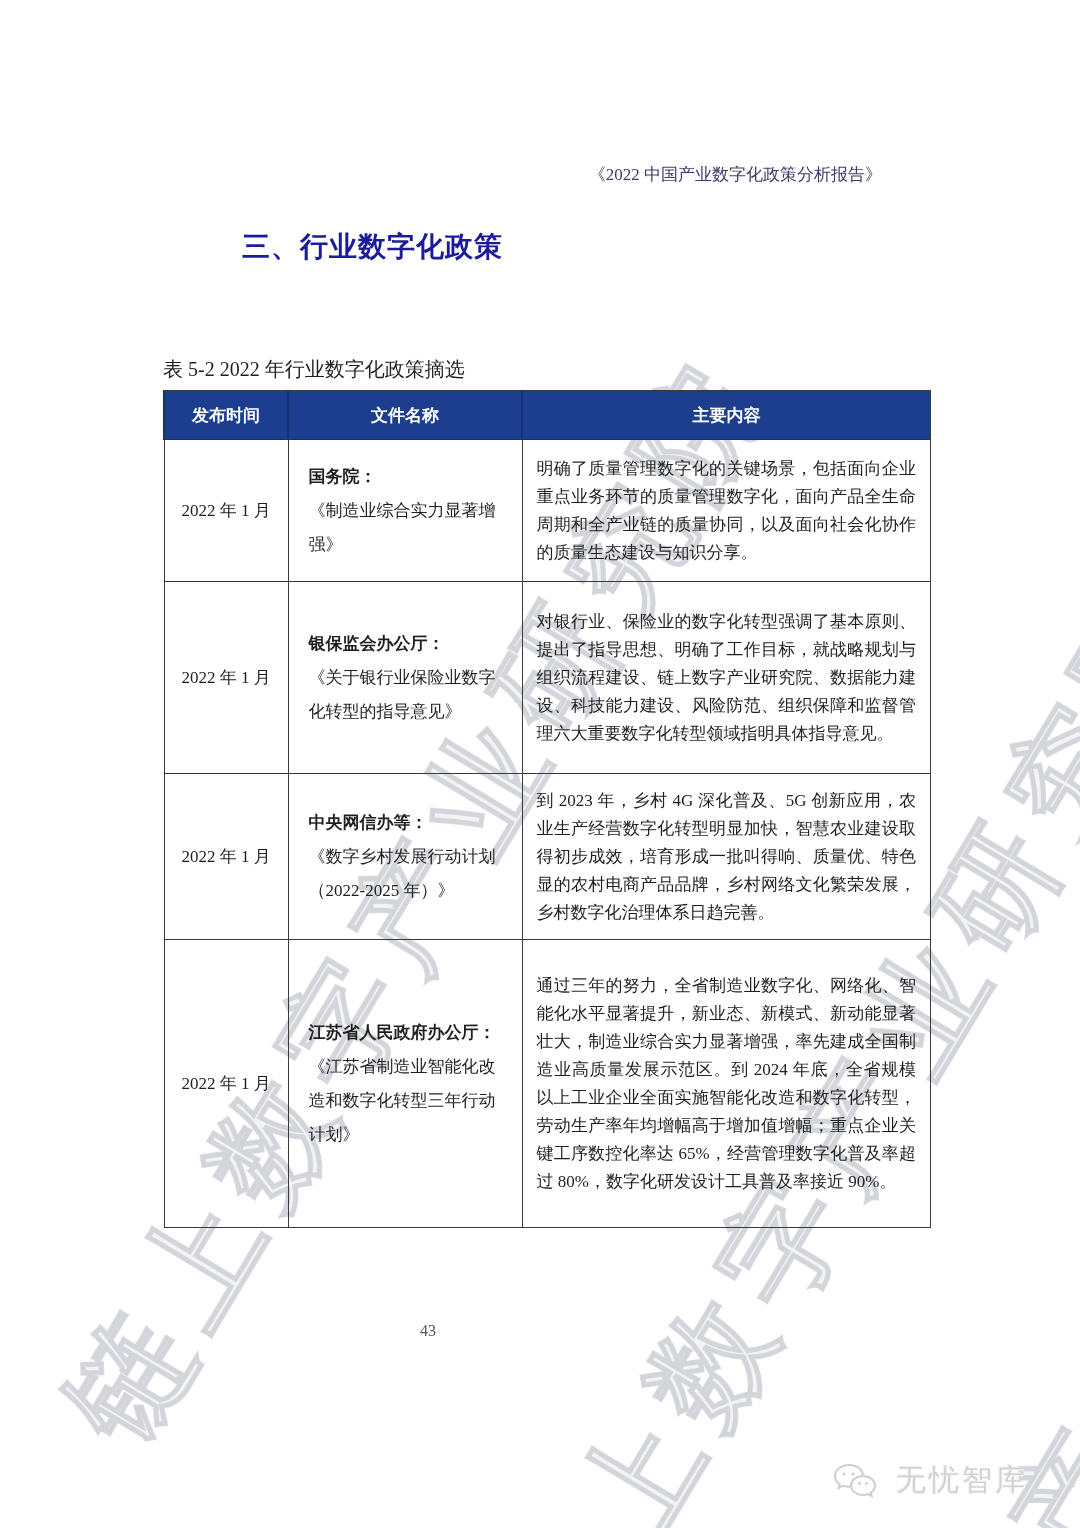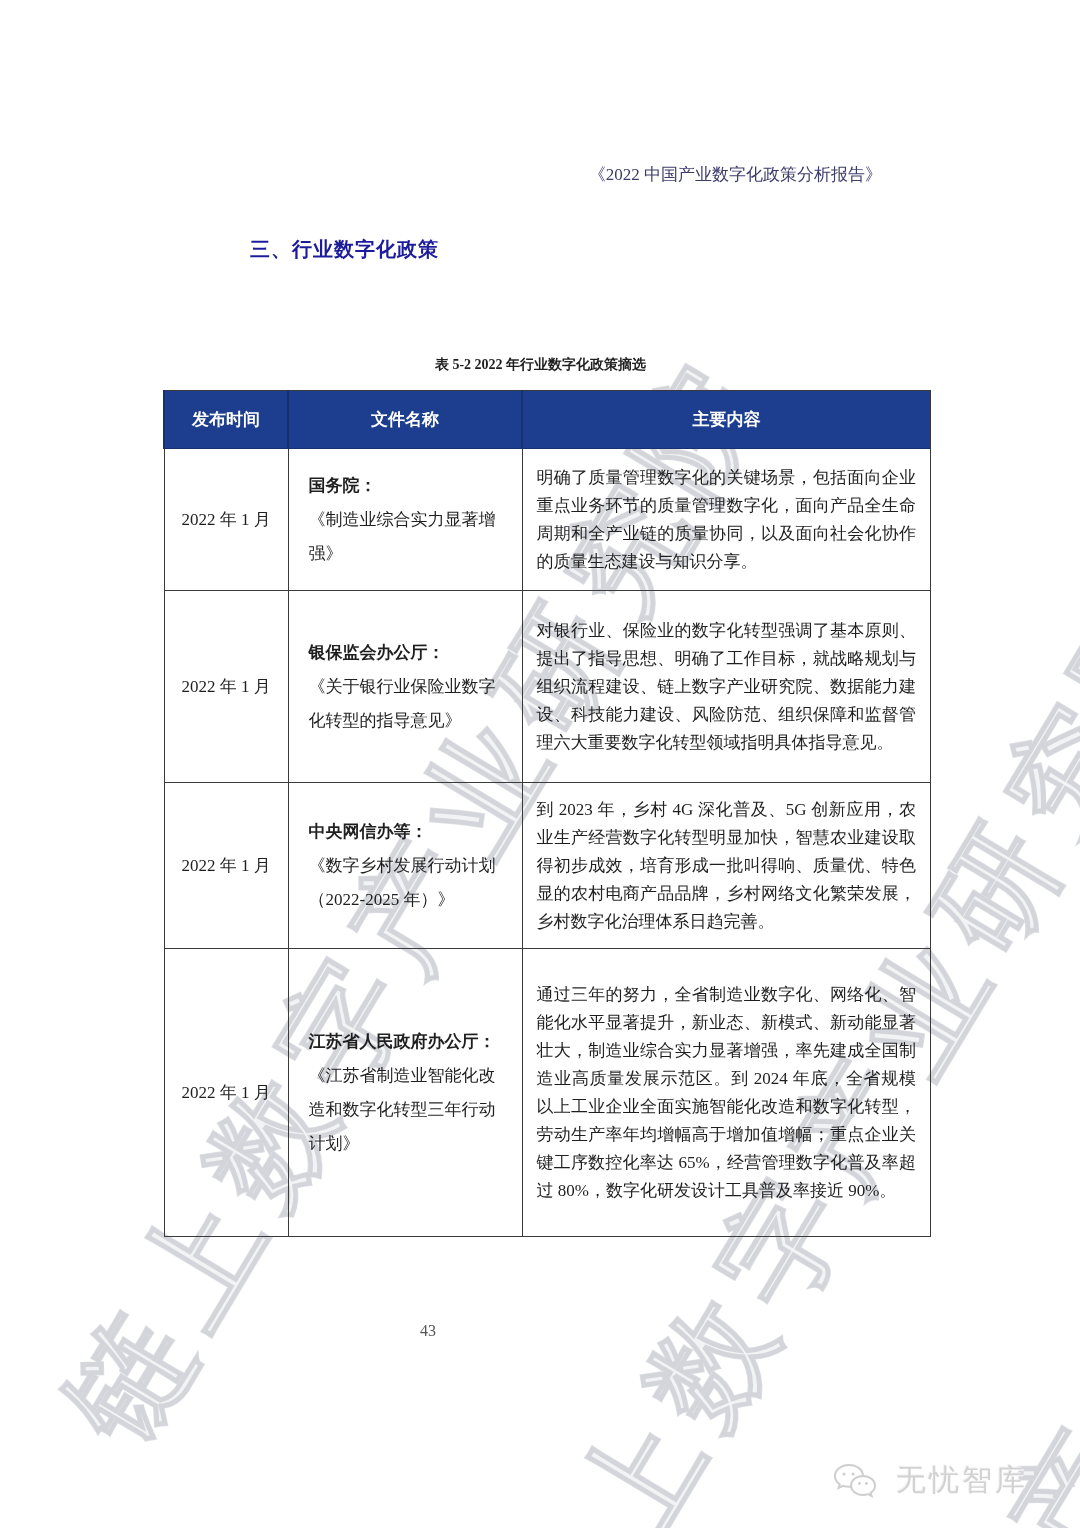--- a/index.html
+++ b/index.html
@@ -38,59 +38,58 @@
   .doc-title {
     position: absolute;
     top: 163px; right: 198px;
     font-size: 17px;
     color: var(--title_navy, #3c3c69);
     z-index: 2;
   }
   .section-title {
     position: absolute;
     left: 234px; top: 220px;
-    margin: 16px;
+    margin: 8px;
     font-family: "Liberation Sans", "DejaVu Sans", sans-serif;
-    font-size: 20px;
+    font-size: 28px;
     font-weight: bold;
     letter-spacing: 1px;
     color: var(--accent_blue, #1b1b9b);
     z-index: 2;
   }
   .intro {
     position: absolute;
     left: 234px; top: 296px;
     margin: 0;
     font-size: 18px;
     z-index: 2;
   }
 
   
   .table-caption {
     position: absolute;
     left: 163px; top: 356px;
     width: 755px;
-    text-align: center;
-    font-size: 14px;
-    font-weight: bold;
+    font-size: 20px;
+    font-weight: normal;
     z-index: 2;
   }
   table.policy-table {
     position: absolute;
     left: 163px; top: 390px;
     width: 755px;
     border-collapse: collapse;
     table-layout: fixed;
     z-index: 2;
     background: transparent;
   }
   .policy-table th, .policy-table td {
     border: 1px solid var(--border, #3a3a3a);
   }
-  .policy-table thead tr { height: 58px; }
+  .policy-table thead tr { height: 49px; }
   .policy-table th {
     background: var(--header_bg, #1d3e8e);
     color: var(--header_text, #ffffff);
     font-family: "Liberation Sans", "DejaVu Sans", sans-serif;
     font-size: 17px;
     font-weight: bold;
     border-left: 2px solid #16316f;
     border-bottom: 1.5px solid #16316f;
   }
   .col-date { width: 120px; }

